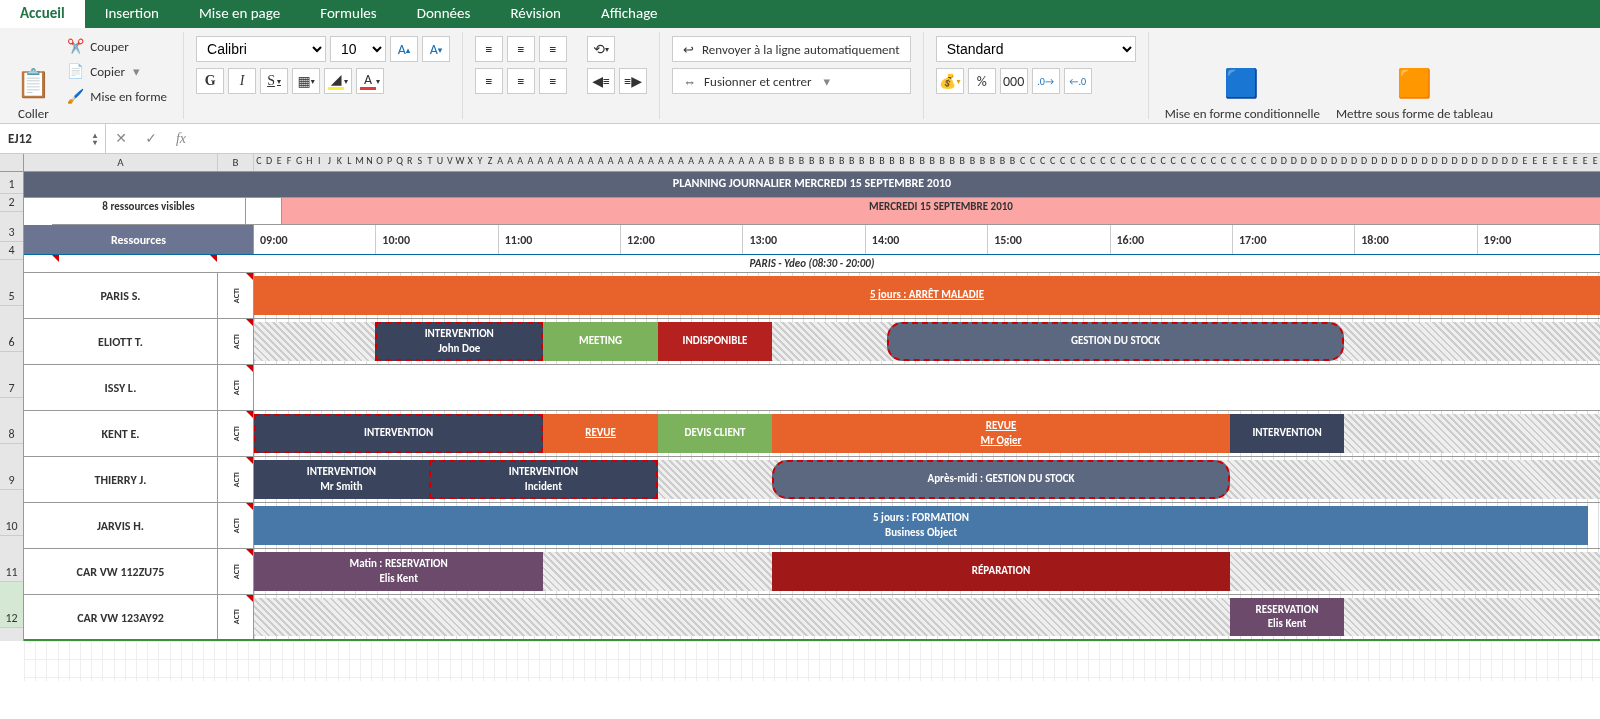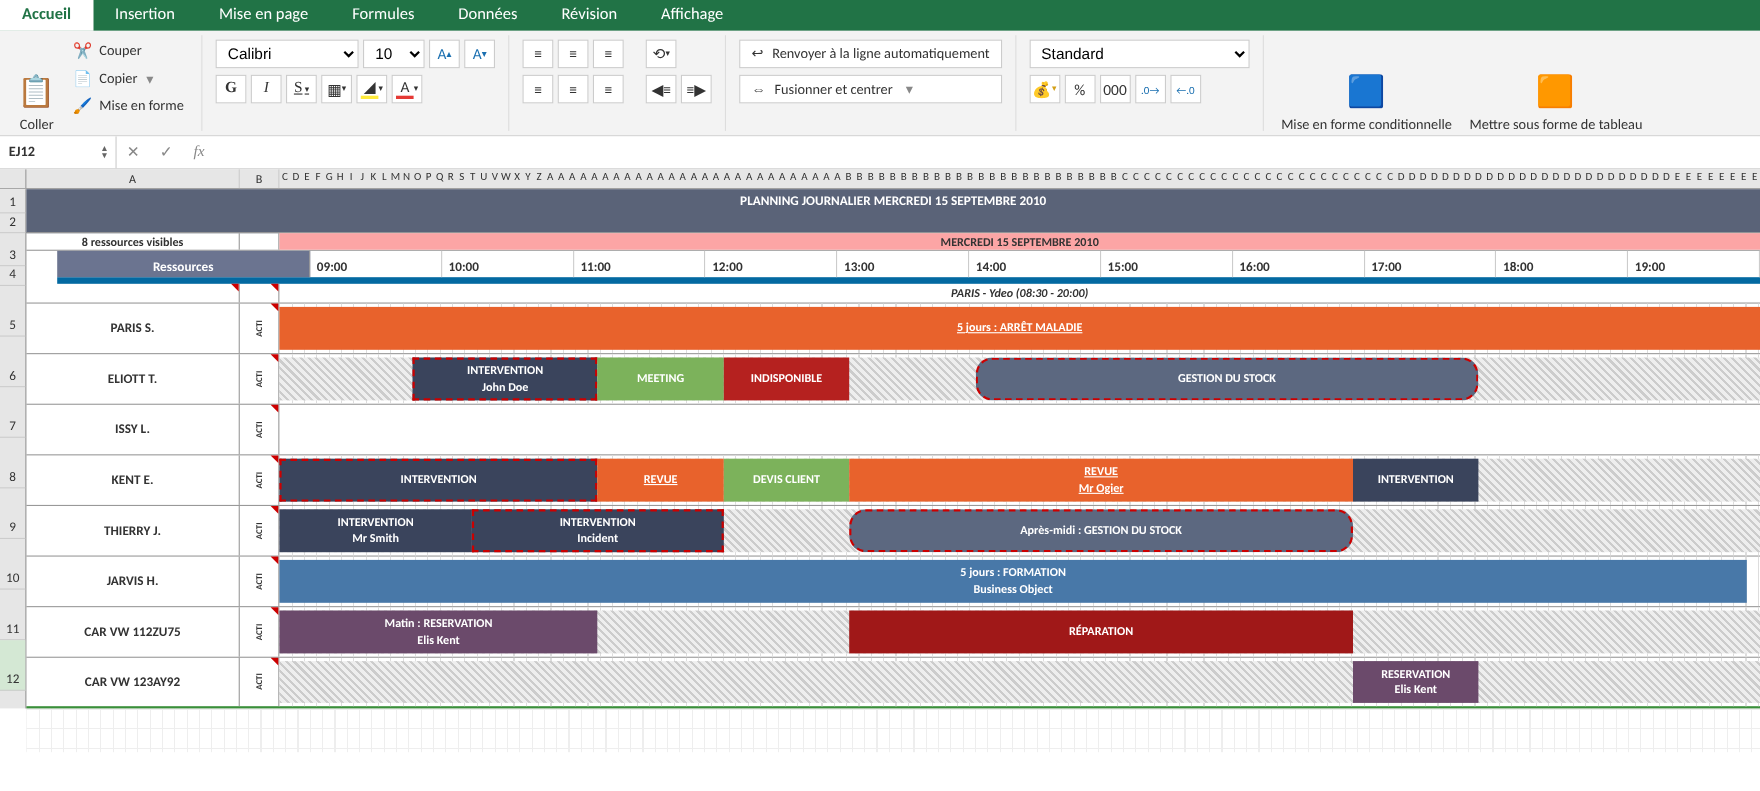--- a/index.html
+++ b/index.html
@@ -52,33 +52,33 @@
   .row-headers { width: 24px; background: #e6e6e6; border-right: 1px solid #999; }
   .rh { border-bottom: 1px solid #ccc; text-align: center; font-size: 12px; color: #333; display: flex; align-items: flex-end; justify-content: center; padding-bottom: 2px; }
   .rh1 { height: 22px; }
   .rh2 { height: 18px; }
   .rh3 { height: 30px; }
   .rh4 { height: 18px; }
   .rh-task { height: 46px; }
   
   .grid-main { flex: 1; position: relative; }
   
-  .title-row { height: 40px; background: #5a6378; color: #fff; font-weight: bold; text-align: center; line-height: 22px; font-size: 12px; border-bottom: 1px solid #999; }
-  .sub-row { height: 16px; display: flex; border-bottom: 1px solid #999; font-size: 11px; }
+  .title-row { height: 26px; background: #5a6378; color: #fff; font-weight: bold; text-align: center; line-height: 22px; font-size: 12px; border-bottom: 1px solid #999; }
+  .sub-row { height: 27px; display: flex; border-bottom: 1px solid #999; font-size: 11px; margin-left: 28px; }
   .sub-a { width: 194px; text-align: center; border-right: 1px solid #999; line-height: 18px; font-weight: bold; }
   .sub-b { width: 36px; border-right: 1px solid #999; }
   .sub-rest { flex: 1; text-align: center; font-weight: bold; line-height: 18px; }
   .sub-rest.date { background: #fca5a5; }
   
-  .header-row { height: 30px; display: flex; border-bottom: 6px solid #0369a1; margin-left: 28px; }
+  .header-row { height: 30px; display: flex; border-bottom: 1px solid #0369a1; }
   .res-header { width: 230px; background: #6b7490; color: #fff; font-weight: bold; text-align: center; line-height: 30px; border-right: 1px solid #999; font-size: 12px; }
   .time-headers { flex: 1; display: flex; }
   .time-h { flex: 1; border-right: 1px solid #ccc; font-weight: bold; font-size: 12px; padding-left: 6px; line-height: 30px; }
   
-  .loc-row { height: 18px; display: flex; border-bottom: 1px solid #999; font-size: 11px; }
+  .loc-row { height: 18px; display: flex; border-bottom: 1px solid #999; font-size: 11px; flex-direction: column; }
   .loc-a { width: 194px; border-right: 1px solid #999; position: relative; }
   .loc-b { width: 36px; border-right: 1px solid #999; position: relative; }
   .loc-rest { flex: 1; text-align: center; font-weight: bold; font-style: italic; line-height: 18px; }
   .red-tri { position: absolute; top: 0; right: 0; width: 0; height: 0; border-left: 7px solid transparent; border-top: 7px solid #c00; }
   
   .task-row { height: 46px; display: flex; border-bottom: 1px solid #999; }
   .task-name { width: 194px; border-right: 1px solid #999; font-weight: bold; text-align: center; line-height: 46px; font-size: 12px; position: relative; }
   .task-acti { width: 36px; border-right: 1px solid #999; font-weight: bold; text-align: center; font-size: 8px; position: relative; display: flex; align-items: center; justify-content: center; }
   .task-acti span { writing-mode: vertical-rl; transform: rotate(180deg); }
   .task-timeline { flex: 1; position: relative; background-image: repeating-linear-gradient(to right, #ddd 0, #ddd 1px, transparent 1px, transparent 11.2px); }

